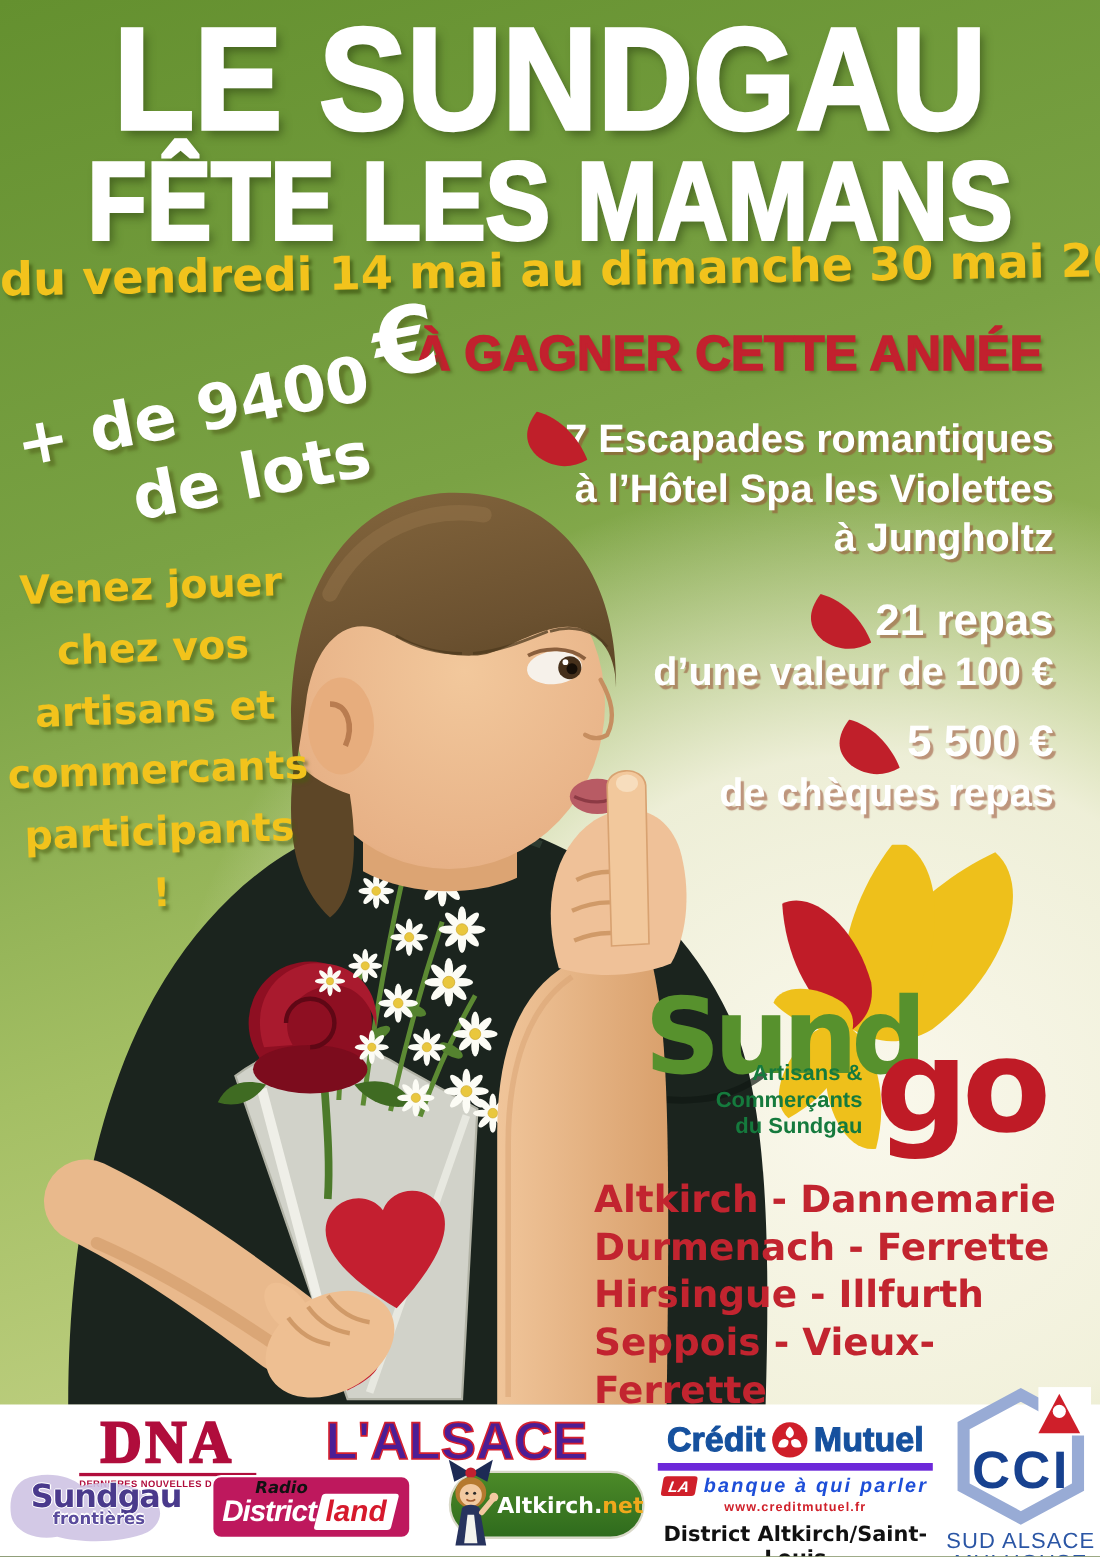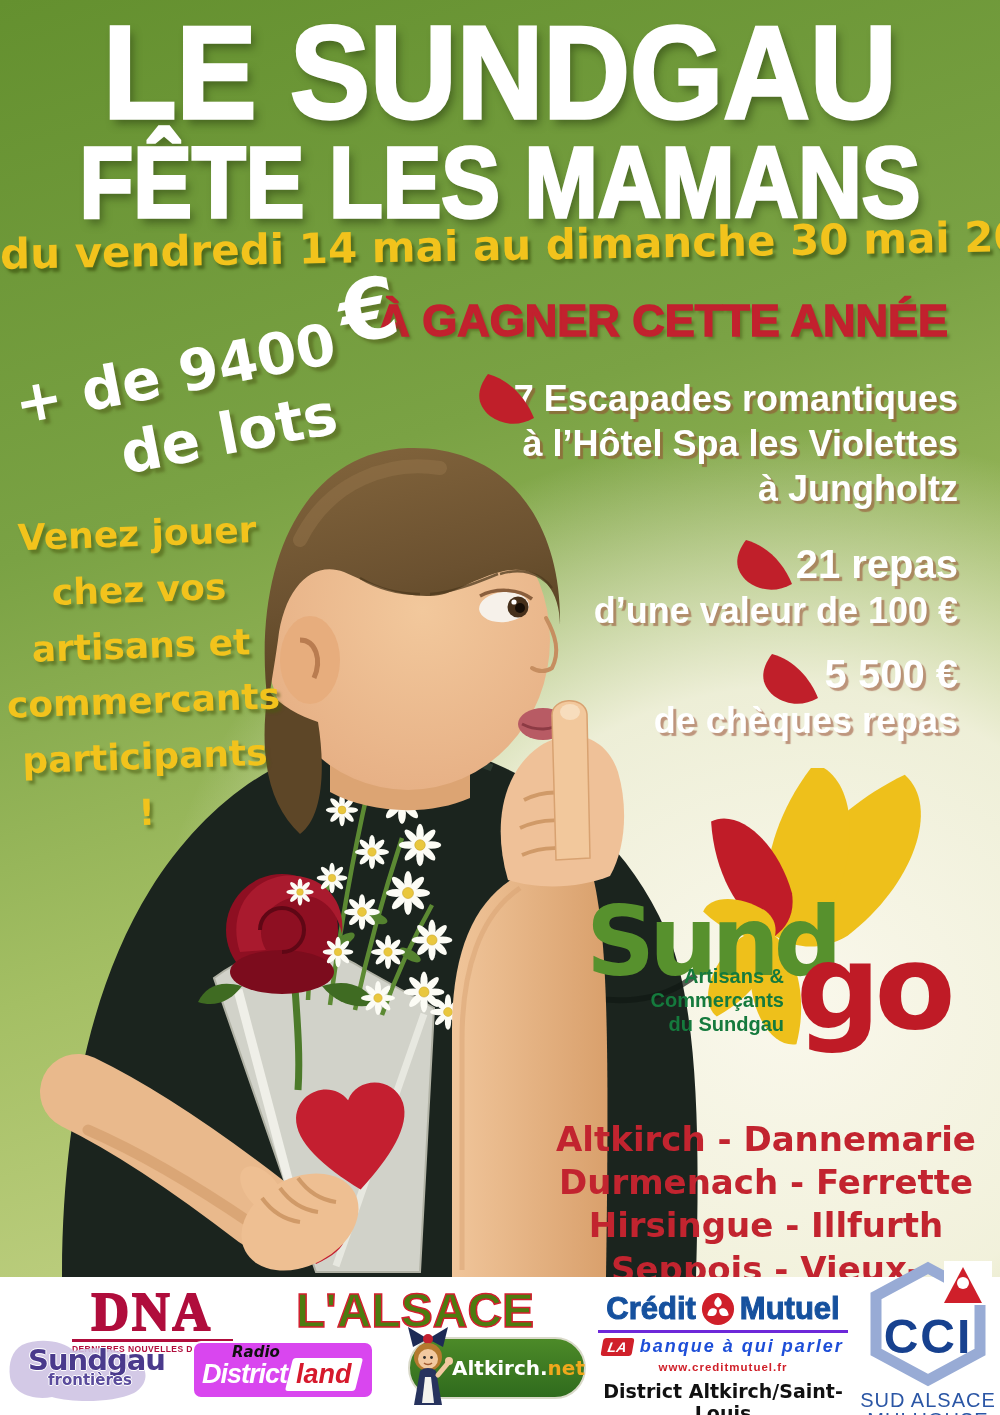--- a/index.html
+++ b/index.html
@@ -46,57 +46,57 @@
   .sundgo{left:580px;top:768px;width:398px;height:308px;}
   .sundgo svg{position:absolute;inset:0;}
   .sg-word1{position:absolute;left:6px;top:118px;font-family:"DejaVu Sans",sans-serif;
             font-weight:bold;font-size:96px;color:#57912d;letter-spacing:-6px;}
   .sg-word2{position:absolute;left:216px;top:150px;font-family:"DejaVu Sans",sans-serif;
             font-weight:bold;font-size:118px;color:#bf1b26;letter-spacing:-6px;}
   .sg-tag{position:absolute;left:34px;top:196px;width:170px;text-align:right;
           color:#157a3d;font-weight:bold;font-size:20px;line-height:1.2;}
 
   
-  .cities{left:540px;top:1070px;width:452px;text-align:center;color:#c2242f;
-          font-family:"DejaVu Sans",sans-serif;font-weight:bold;font-size:34px;line-height:1.27;margin-top:48px;}
+  .cities{left:540px;top:1070px;width:452px;text-align:left;color:#c2242f;
+          font-family:"DejaVu Sans",sans-serif;font-weight:bold;font-size:34px;line-height:1.27;}
 
   
   .band{position:absolute;left:0;top:1277px;width:1000px;height:110px;background:#fff;z-index:3;}
   .band > div{position:absolute;}
   .logo-dna{left:72px;top:10px;text-align:center;}
   .dna-word{font-family:"Liberation Serif",serif;font-weight:900;font-size:52px;line-height:.95;
             color:#b00d3c;-webkit-text-stroke:2px #b00d3c;letter-spacing:3px;transform:scaleY(1.05);}
   .dna-sub{margin-top:3px;border-top:3px solid #b00d3c;padding-top:2px;
            color:#b00d3c;font-weight:bold;font-size:8.5px;letter-spacing:.4px;white-space:nowrap;}
-  .logo-alsace{left:296px;top:6px;color:#4d7c0f;font-weight:900;font-size:48px;
+  .logo-alsace{left:296px;top:6px;color:#4c1d95;font-weight:900;font-size:48px;
                -webkit-text-stroke:1.5px #d31f2f;letter-spacing:0;}
   .logo-sgf{left:4px;top:58px;width:160px;height:72px;}
   .sgf-name{position:absolute;left:24px;top:8px;font-family:"DejaVu Sans",sans-serif;font-weight:bold;
             font-size:29px;color:#4a3a8c;letter-spacing:-1px;
             text-shadow:1px 0 #fff,-1px 0 #fff,0 1px #fff,0 -1px #fff;}
   .sgf-sub{position:absolute;left:44px;top:36px;font-family:"DejaVu Sans",sans-serif;font-weight:bold;
            font-size:15px;color:#5a4b9c;text-shadow:1px 0 #fff,-1px 0 #fff,0 1px #fff,0 -1px #fff;}
-  .logo-drey{left:192px;top:64px;width:182px;height:58px;background:#d946ef;border-radius:9px;
+  .logo-drey{left:192px;top:64px;width:182px;height:58px;background:#be185d;border-radius:9px;
              border:2px solid #fff;box-sizing:border-box;padding:2px 6px 0 8px;}
   .drey-radio{font-family:"DejaVu Sans",sans-serif;font-weight:bold;font-style:italic;
               font-size:15px;color:#111;margin-left:30px;line-height:1;}
   .drey-row{display:flex;align-items:center;margin-top:-2px;}
   .drey-main{color:#fff;font-weight:900;font-style:italic;font-size:27px;letter-spacing:-1px;}
   .drey-landbox{background:#fff;transform:skewX(-14deg);padding:1px 7px;margin-left:2px;border-radius:3px;}
   .drey-land{display:inline-block;transform:skewX(14deg);color:#d6192c;font-weight:900;
              font-style:italic;font-size:27px;}
   .logo-alt{left:408px;top:60px;width:178px;height:62px;background:linear-gradient(#4c8a28,#2f6b1d);
             border-radius:31px;border:2px solid #d9d9c9;box-sizing:border-box;
             display:flex;align-items:center;padding-left:42px;}
   .alt-t1{color:#fff;font-family:"DejaVu Sans",sans-serif;font-weight:bold;font-size:20px;text-align:center;}
   .alt-t2{color:#f0a81c;font-family:"DejaVu Sans",sans-serif;font-weight:bold;font-size:20px;}
   .alt-mascot{position:absolute;left:-8px;top:-16px;}
   .logo-cm{left:598px;top:14px;width:250px;text-align:center;}
   .cm-row1{display:flex;justify-content:center;align-items:center;gap:5px;
-           border-bottom:3px solid #6d28d9;padding-bottom:3px;}
+           border-bottom:7px solid #6d28d9;padding-bottom:3px;}
   .cm-name{color:#16519e;font-weight:900;font-size:31px;-webkit-text-stroke:1px #16519e;}
   .cm-row2{display:flex;justify-content:center;align-items:center;margin-top:3px;}
   .cm-la{background:#d0202a;color:#fff;font-weight:900;font-style:italic;font-size:14px;
          padding:1px 6px;border-radius:3px;transform:skewX(-10deg);}
   .cm-slogan{color:#1d4ed8;font-weight:900;font-style:italic;font-size:18px;
              letter-spacing:2px;margin-left:7px;white-space:nowrap;}
   .cm-url{color:#d0202a;font-weight:bold;font-size:11.5px;letter-spacing:1px;margin-top:4px;}
   .cm-district{color:#111;font-family:"DejaVu Sans",sans-serif;font-weight:bold;font-size:19px;margin-top:7px;}
   .logo-cci{left:858px;top:-16px;width:140px;text-align:center;}
   .cci-sub{color:#2b56a5;font-size:20px;font-weight:400;letter-spacing:1px;line-height:1.1;margin-top:-2px;}

